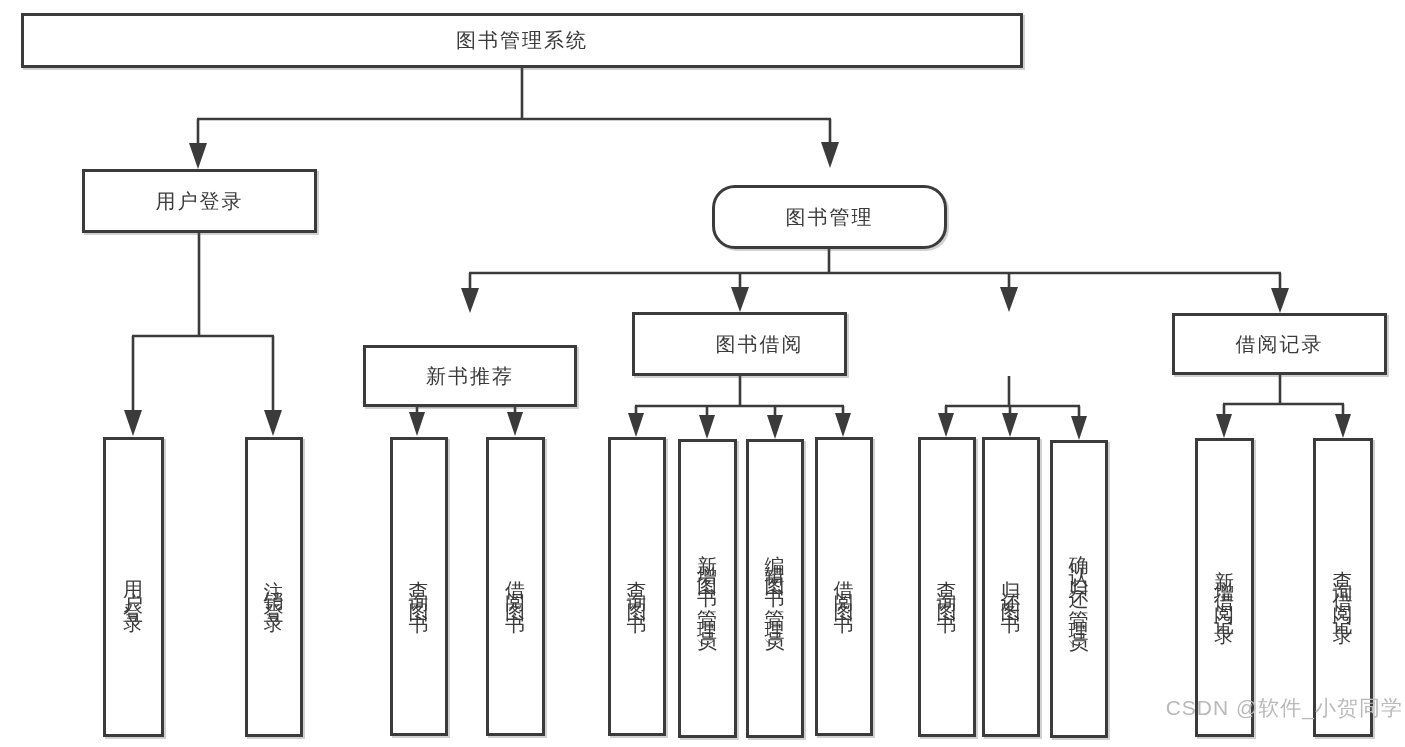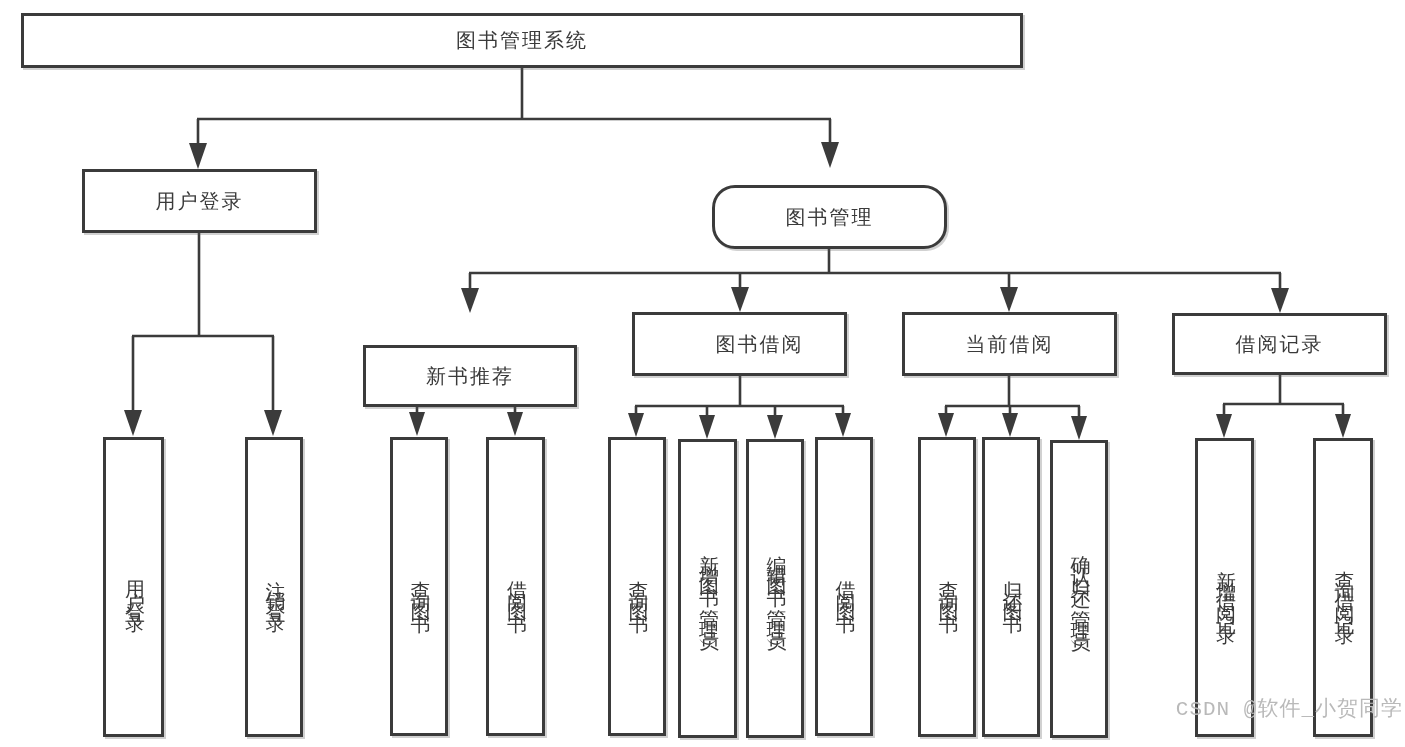--- a/index.html
+++ b/index.html
@@ -1,18 +1,18 @@
 <!DOCTYPE html>
 <html><head>
 <meta charset="utf-8">
 <style>
   html,body { margin:0; padding:0; background:#ffffff; }
   #stage {
     position:relative; width:1405px; height:747px; background:#ffffff;
-    font-family:Liberation Mono, monospace;
+    font-family:Liberation Sans, sans-serif;
     color:#3a3a3a; overflow:hidden;
   }
   #wires { position:absolute; left:0; top:0; width:1405px; height:747px; }
   .node {
     position:absolute; background:#ffffff; border:3px solid #3b3b3b;
     box-sizing:border-box; display:flex; align-items:center; justify-content:center;
     box-shadow:2px 2px 0 rgba(90,90,90,0.28);
     font-size:20px; letter-spacing:2px; white-space:nowrap;
   }
   .leaf {
@@ -100,21 +100,20 @@
     </g>
   </svg>
 
   <div class="node" style="left:21px;top:13px;width:1002px;height:55px;">图书管理系统</div>
 
   <div class="node" style="left:82px;top:169px;width:235px;height:64px;">用户登录</div>
   <div class="node" style="left:712px;top:185px;width:235px;height:64px;border-radius:23px;">图书管理</div>
 
   <div class="node" style="left:363px;top:313px;width:214px;height:62px;margin-top:32px;">新书推荐</div>
   <div class="node" style="left:632px;top:312px;width:215px;height:64px;padding-left:40px;">图书借阅</div>
-  <div class="node" style="left:902px;top:312px;width:215px;height:64px;">当前借阅</div>
   <div class="node" style="left:1172px;top:313px;width:215px;height:62px;">借阅记录</div>
 
   <div class="leaf" style="left:103px;top:437px;width:61px;height:300px;">
     <span>用户登录</span>
   </div>
   <div class="leaf" style="left:245px;top:437px;width:58px;height:300px;">
     <span>注销登录</span>
   </div>
 
   <div class="leaf" style="left:390px;top:437px;width:58px;height:299px;">

